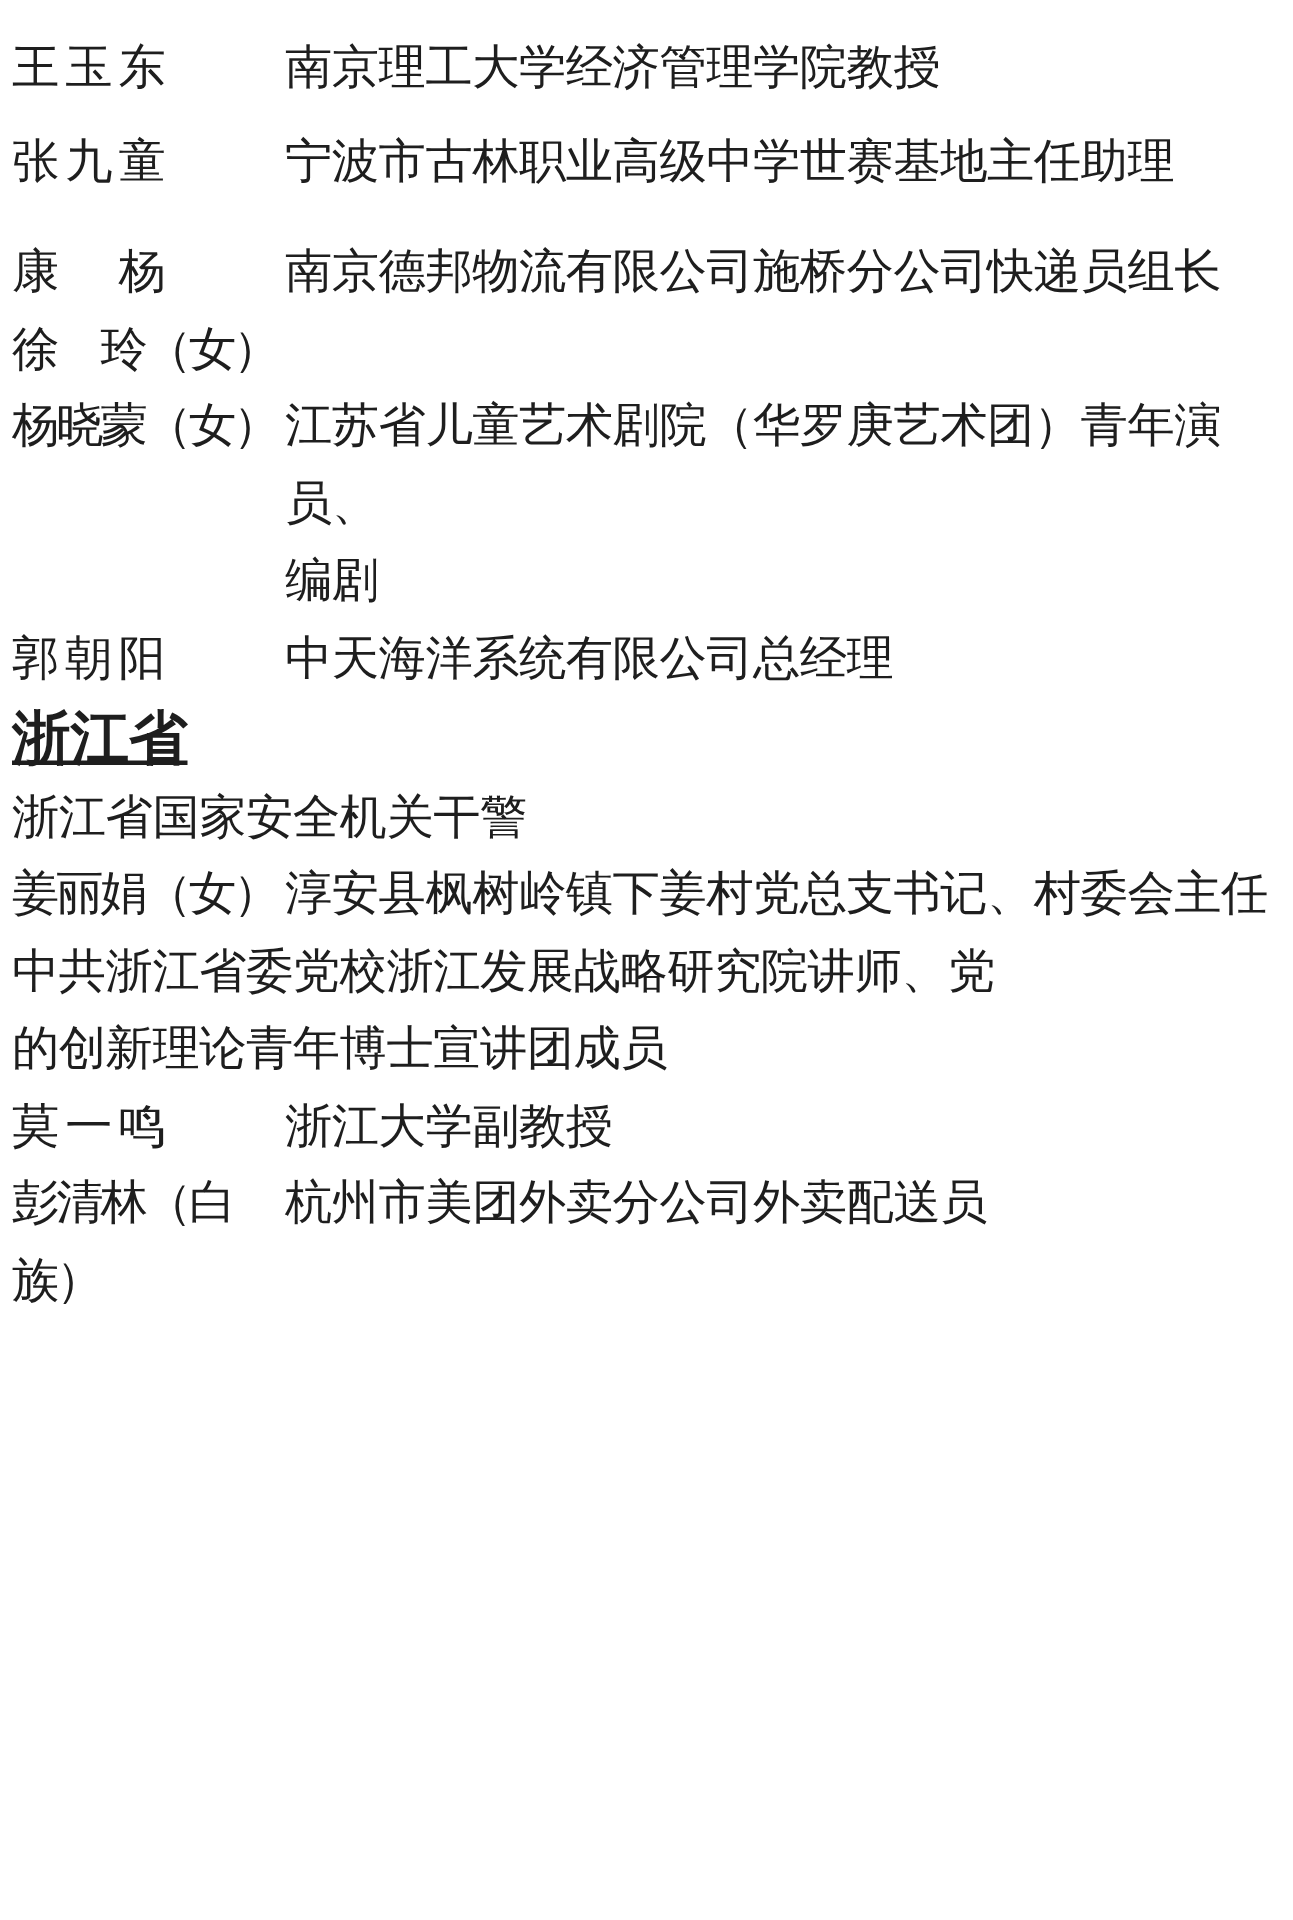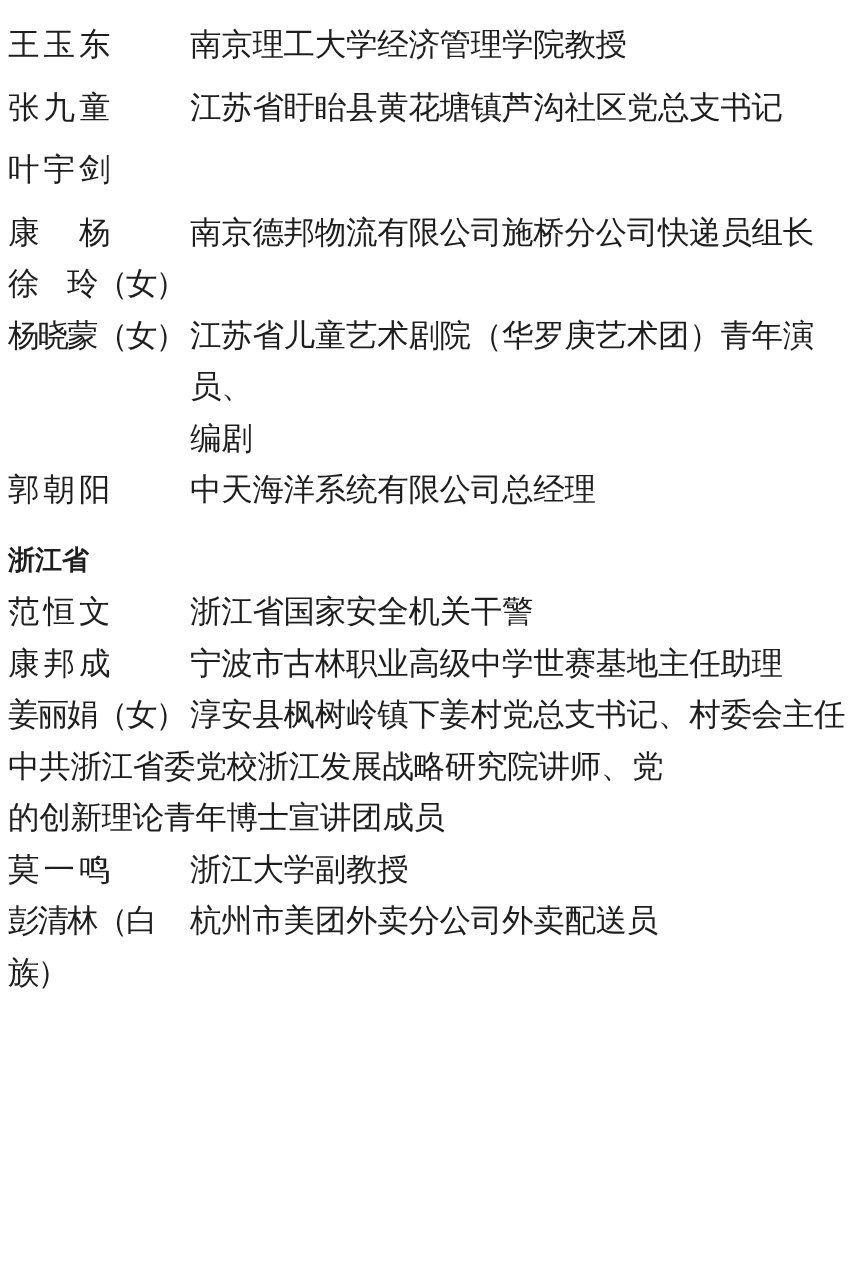--- a/index.html
+++ b/index.html
@@ -38,45 +38,45 @@
   .name.spread {
     letter-spacing: 4px;
   }
   .pos {
     flex: 1;
     min-width: 0;
     white-space: pre-line;
     letter-spacing: -0.3px;
   }
   .section-header {
-    margin: 19px 0 0 0;
+    margin: 3px 0 0 0;
     font-family: "Liberation Sans", "DejaVu Sans", sans-serif;
     font-weight: bold;
-    font-size: 27px;
+    font-size: 39px;
     line-height: 51.5px;
     letter-spacing: 0;
+    text-decoration: underline;
   }
 </style>
 </head>
 <body>
 
 <main class="doc">
 
     <div class="row gap">
       <div class="name spread">王玉东</div>
       <div class="pos">南京理工大学经济管理学院教授</div>
     </div>
 
     <div class="row gap">
       <div class="name spread">张九童</div>
-      <div class="pos">江苏省盱眙县黄花塘镇芦沟社区党总支书记</div>
+      <div class="pos">宁波市古林职业高级中学世赛基地主任助理</div>
     </div>
 
     <div class="row gap">
-      <div class="name spread">叶宇剑</div>
     </div>
 
 
     <div class="row">
       <div class="name spread">康　杨</div>
       <div class="pos">南京德邦物流有限公司施桥分公司快递员组长</div>
     </div>
 
     <div class="row">
       <div class="name">徐　玲（女）</div>
@@ -89,28 +89,23 @@
     </div>
 
     <div class="row">
       <div class="name spread">郭朝阳</div>
       <div class="pos">中天海洋系统有限公司总经理</div>
     </div>
 
     <h2 class="section-header">浙江省</h2>
 
     <div class="row">
-      <div class="name spread">范恒文</div>
       <div class="pos">浙江省国家安全机关干警</div>
     </div>
 
-    <div class="row">
-      <div class="name spread">康邦成</div>
-      <div class="pos">宁波市古林职业高级中学世赛基地主任助理</div>
-    </div>
 
 
     <div class="row">
       <div class="name">姜丽娟（女）</div>
       <div class="pos">淳安县枫树岭镇下姜村党总支书记、村委会主任</div>
     </div>
 
     <div class="row">
       <div class="pos">中共浙江省委党校浙江发展战略研究院讲师、党
 的创新理论青年博士宣讲团成员</div>

